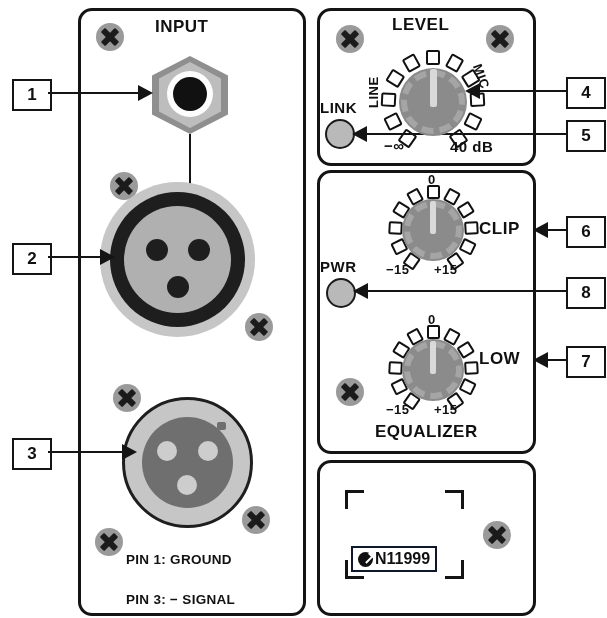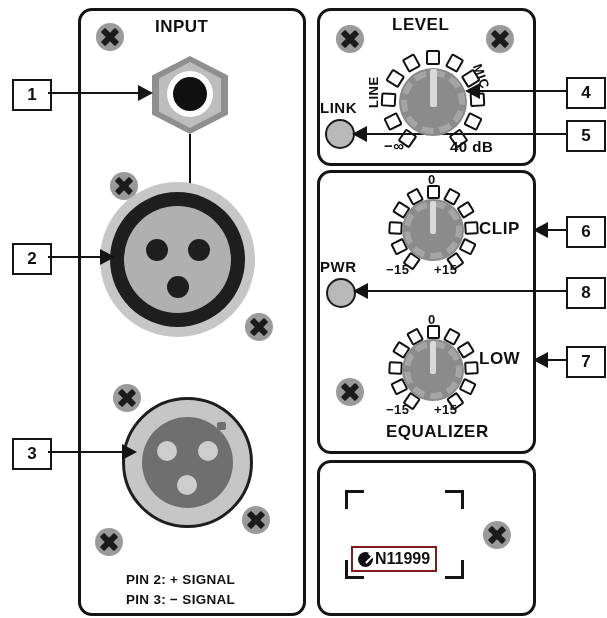--- a/index.html
+++ b/index.html
@@ -57,21 +57,21 @@
   .knob-body{position:absolute;border-radius:50%;background:#8b8b8b;}
   .knob-knurl{position:absolute;border-radius:50%;border:6px dashed #a5a5a5;box-sizing:border-box;}
   .knob-inner{position:absolute;border-radius:50%;background:#8b8b8b;}
   .knob-point{position:absolute;background:#d9d9d9;border-radius:2px;}
   .tick{position:absolute;transform-origin:50% 100%;}
   .tick i{display:block;box-sizing:border-box;background:#fff;border:2.5px solid #111;border-radius:2px;}
 
   
   .ce-corner{position:absolute;border-color:#141414;border-style:solid;width:16px;height:16px;}
   .ce-text{position:absolute;font-family:"DejaVu Sans",sans-serif;font-weight:bold;color:#111;}
-  .ctick-box{position:absolute;border:2px solid #7f1d1d;background:#fff;
+  .ctick-box{position:absolute;border:2px solid #0f172a;background:#fff;
              display:flex;align-items:center;gap:2px;padding:0 5px;}
   .ctick-c{width:15px;height:15px;border-radius:50%;background:#111;position:relative;}
   .ctick-c::after{content:"";position:absolute;left:5px;top:3.5px;width:8px;height:4px;
       border-right:2.5px solid #fff;border-bottom:2.5px solid #fff;transform:rotate(-45deg);}
   .rot-l{transform:rotate(-90deg);transform-origin:0 0;}
 </style>
 </head>
 <body>
 
 <div class="stage">
@@ -106,21 +106,21 @@
 
 
   <div class="xlr-out" style="left:122px;top:397px;width:131px;height:131px;border:3px solid #1e1e1e;box-sizing:border-box;">
     <div class="xlr-face" style="left:17px;top:17px;width:91px;height:91px;background:#6f6f6f;"></div>
     <div class="xlr-notch" style="left:92px;top:22px;width:9px;height:8px;background:#6f6f6f;"></div>
     <div class="xlr-pin" style="left:32px;top:41px;width:20px;height:20px;background:#cdcdcd;"></div>
     <div class="xlr-pin" style="left:73px;top:41px;width:20px;height:20px;background:#cdcdcd;"></div>
     <div class="xlr-pin" style="left:52px;top:75px;width:20px;height:20px;background:#cdcdcd;"></div>
   </div>
 
-  <div class="pin-line" style="left:126px;top:572px;">PIN 2: + SIGNAL</div>
+  <div class="pin-line" style="left:126px;top:552px;">PIN 1: GROUND</div>
   <div class="pin-line" style="left:126px;top:592px;">PIN 3: − SIGNAL</div>
 
   <div class="panel" style="left:317px;top:8px;width:213px;height:152px;"></div>
 
   <div class="lbl lbl-big" style="left:392px;top:15px;">LEVEL</div>
 
   <div class="screw" style="left:336px;top:25px;width:28px;height:28px;"></div>
   <div class="screw" style="left:486px;top:25px;width:28px;height:28px;"></div>
 
   <div class="knob-wrap" style="left:381px;top:50px;width:104px;height:104px;">
@@ -264,21 +264,21 @@
       <div class="knob-body" style="left: 14px; top: 14px; width: 62px; height: 62px; z-index: 5;"></div>
       <div class="knob-knurl" style="left: 16px; top: 16px; width: 58px; height: 58px; z-index: 5;"></div>
       <div class="knob-inner" style="left: 23px; top: 23px; width: 44px; height: 44px; z-index: 5;"></div>
       <div class="knob-point" style="left: 42px; top: 16px; width: 6px; height: 33px; z-index: 5;"></div>
     </div>
   <div class="lbl lbl-sm" style="left:428px;top:312px;">0</div>
   <div class="lbl lbl-sm" style="left:386px;top:402px;">−15</div>
   <div class="lbl lbl-sm" style="left:434px;top:402px;">+15</div>
   <div class="lbl lbl-big" style="left:479px;top:349px;">LOW</div>
 
-  <div class="lbl lbl-big" style="left:386px;top:422px;">EQUALIZER</div>
+  <div class="lbl lbl-big" style="left:375px;top:422px;">EQUALIZER</div>
 
   <div class="panel" style="left:317px;top:460px;width:213px;height:150px;"></div>
 
   <div class="ce-corner" style="left:345px;top:490px;border-width:3px 0 0 3px;"></div>
   <div class="ce-corner" style="left:445px;top:490px;border-width:3px 3px 0 0;"></div>
   <div class="ce-corner" style="left:345px;top:560px;border-width:0 0 3px 3px;"></div>
   <div class="ce-corner" style="left:445px;top:560px;border-width:0 3px 3px 0;"></div>
 
 
   <div class="ctick-box" style="left:351px;top:546px;height:22px;">

